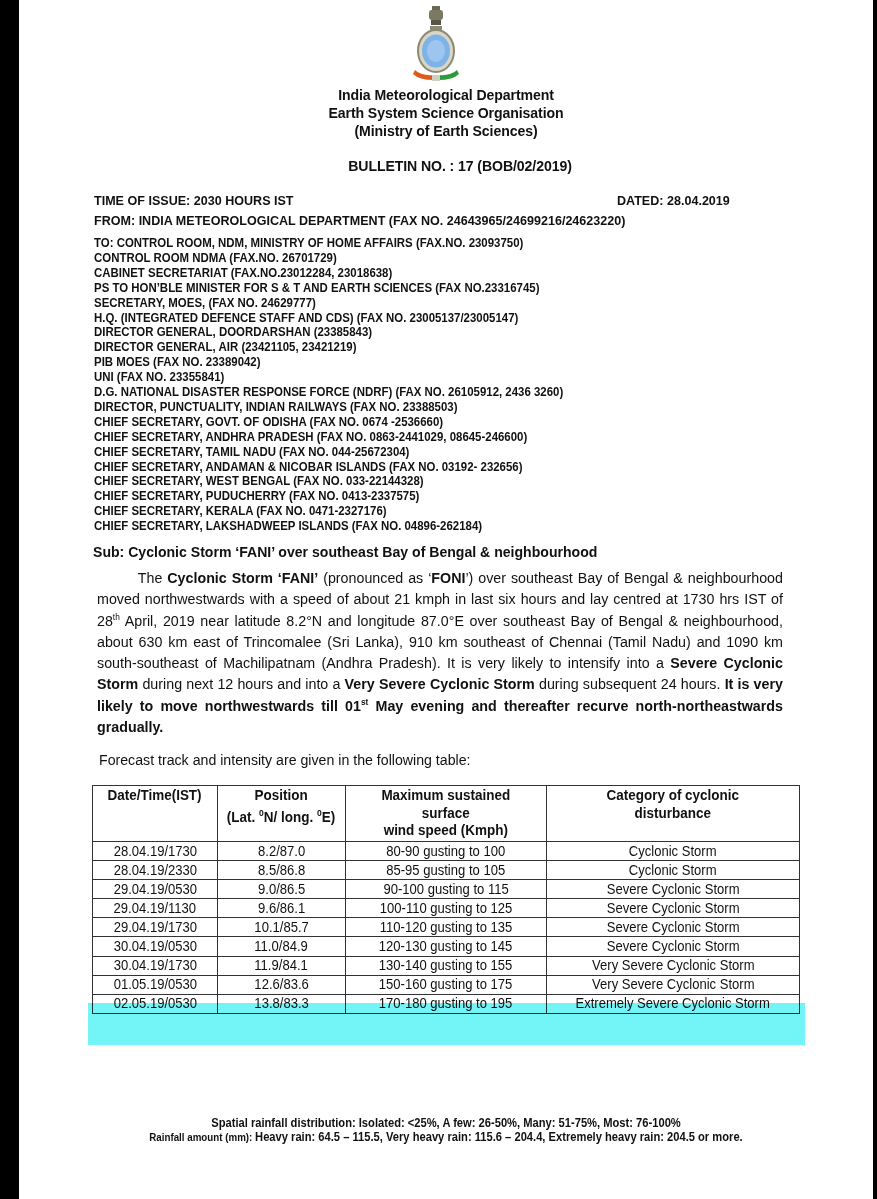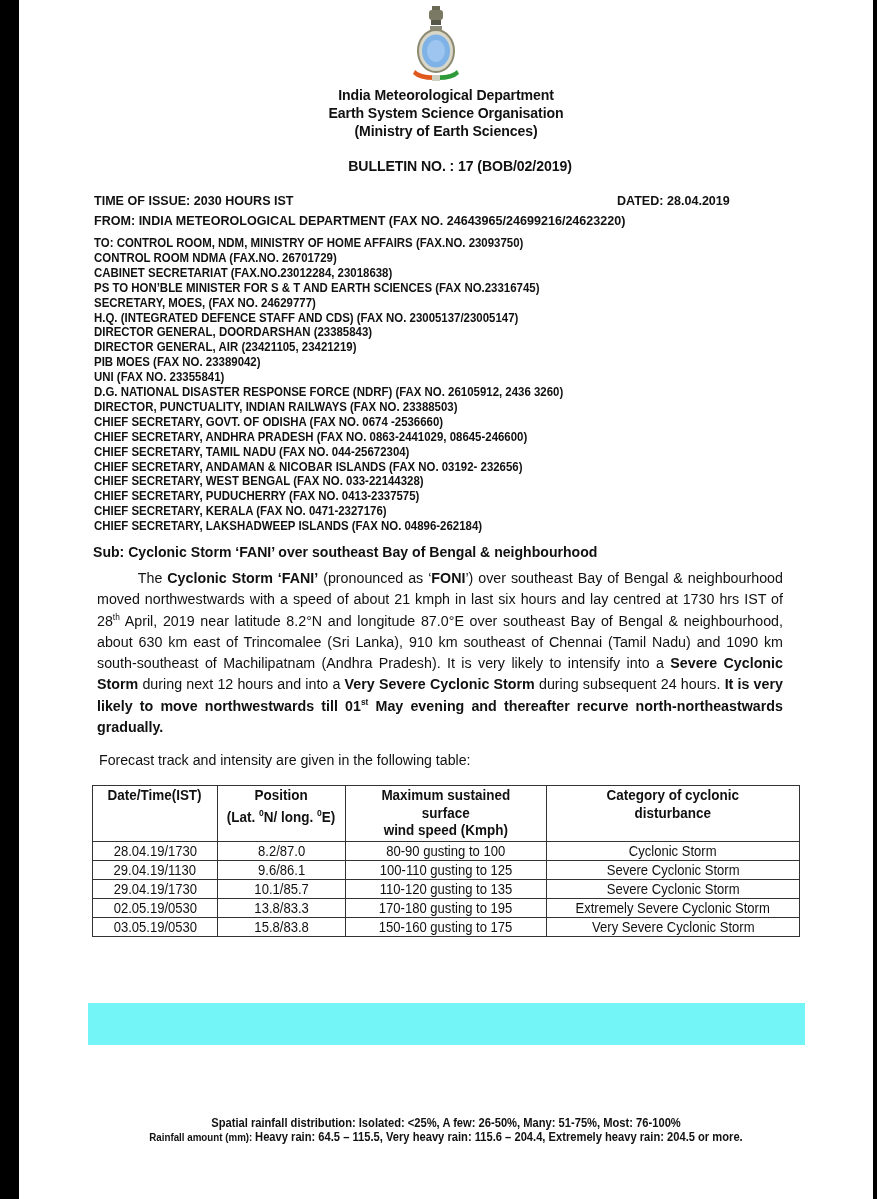--- a/index.html
+++ b/index.html
@@ -114,42 +114,66 @@
       </tr>
     </thead>
     <tbody>
       <tr>
           <td><span class="cell-txt">28.04.19/1730</span></td>
           <td><span class="cell-txt">8.2/87.0</span></td>
           <td><span class="cell-txt">80-90 gusting to 100</span></td>
           <td><span class="cell-txt">Cyclonic Storm</span></td>
         </tr>
       <tr>
+          <td><span class="cell-txt">28.04.19/2330</span></td>
+          <td><span class="cell-txt">8.5/86.8</span></td>
+          <td><span class="cell-txt">85-95 gusting to 105</span></td>
+          <td><span class="cell-txt">Cyclonic Storm</span></td>
+        </tr>
+      <tr>
+          <td><span class="cell-txt">29.04.19/0530</span></td>
+          <td><span class="cell-txt">9.0/86.5</span></td>
+          <td><span class="cell-txt">90-100 gusting to 115</span></td>
+          <td><span class="cell-txt">Severe Cyclonic Storm</span></td>
+        </tr>
+      <tr>
           <td><span class="cell-txt">29.04.19/1130</span></td>
           <td><span class="cell-txt">9.6/86.1</span></td>
           <td><span class="cell-txt">100-110 gusting to 125</span></td>
           <td><span class="cell-txt">Severe Cyclonic Storm</span></td>
         </tr>
       <tr>
           <td><span class="cell-txt">29.04.19/1730</span></td>
           <td><span class="cell-txt">10.1/85.7</span></td>
           <td><span class="cell-txt">110-120 gusting to 135</span></td>
           <td><span class="cell-txt">Severe Cyclonic Storm</span></td>
         </tr>
       <tr>
+          <td><span class="cell-txt">30.04.19/0530</span></td>
+          <td><span class="cell-txt">11.0/84.9</span></td>
+          <td><span class="cell-txt">120-130 gusting to 145</span></td>
+          <td><span class="cell-txt">Severe Cyclonic Storm</span></td>
+        </tr>
+      <tr>
+          <td><span class="cell-txt">30.04.19/1730</span></td>
+          <td><span class="cell-txt">11.9/84.1</span></td>
+          <td><span class="cell-txt">130-140 gusting to 155</span></td>
+          <td><span class="cell-txt">Very Severe Cyclonic Storm</span></td>
+        </tr>
+      <tr>
+          <td><span class="cell-txt">01.05.19/0530</span></td>
+          <td><span class="cell-txt">12.6/83.6</span></td>
+          <td><span class="cell-txt">150-160 gusting to 175</span></td>
+          <td><span class="cell-txt">Very Severe Cyclonic Storm</span></td>
+        </tr>
+      <tr>
           <td><span class="cell-txt">02.05.19/0530</span></td>
           <td><span class="cell-txt">13.8/83.3</span></td>
           <td><span class="cell-txt">170-180 gusting to 195</span></td>
           <td><span class="cell-txt">Extremely Severe Cyclonic Storm</span></td>
-        </tr>
-      <tr>
-          <td><span class="cell-txt">03.05.19/0530</span></td>
-          <td><span class="cell-txt">15.8/83.8</span></td>
-          <td><span class="cell-txt">150-160 gusting to 175</span></td>
-          <td><span class="cell-txt">Very Severe Cyclonic Storm</span></td>
         </tr>
     </tbody>
   </table>
 
   <div class="hl"></div>
 
   <div class="abs foot1">Spatial rainfall distribution: Isolated: &lt;25%, A few: 26-50%, Many: 51-75%, Most: 76-100%</div>
   <div class="abs foot2"><span class="small">Rainfall amount (mm): </span><span>Heavy rain: 64.5 – 115.5, Very heavy rain: 115.6 – 204.4, Extremely heavy rain: 204.5 or more.</span></div>
 </div>
 

